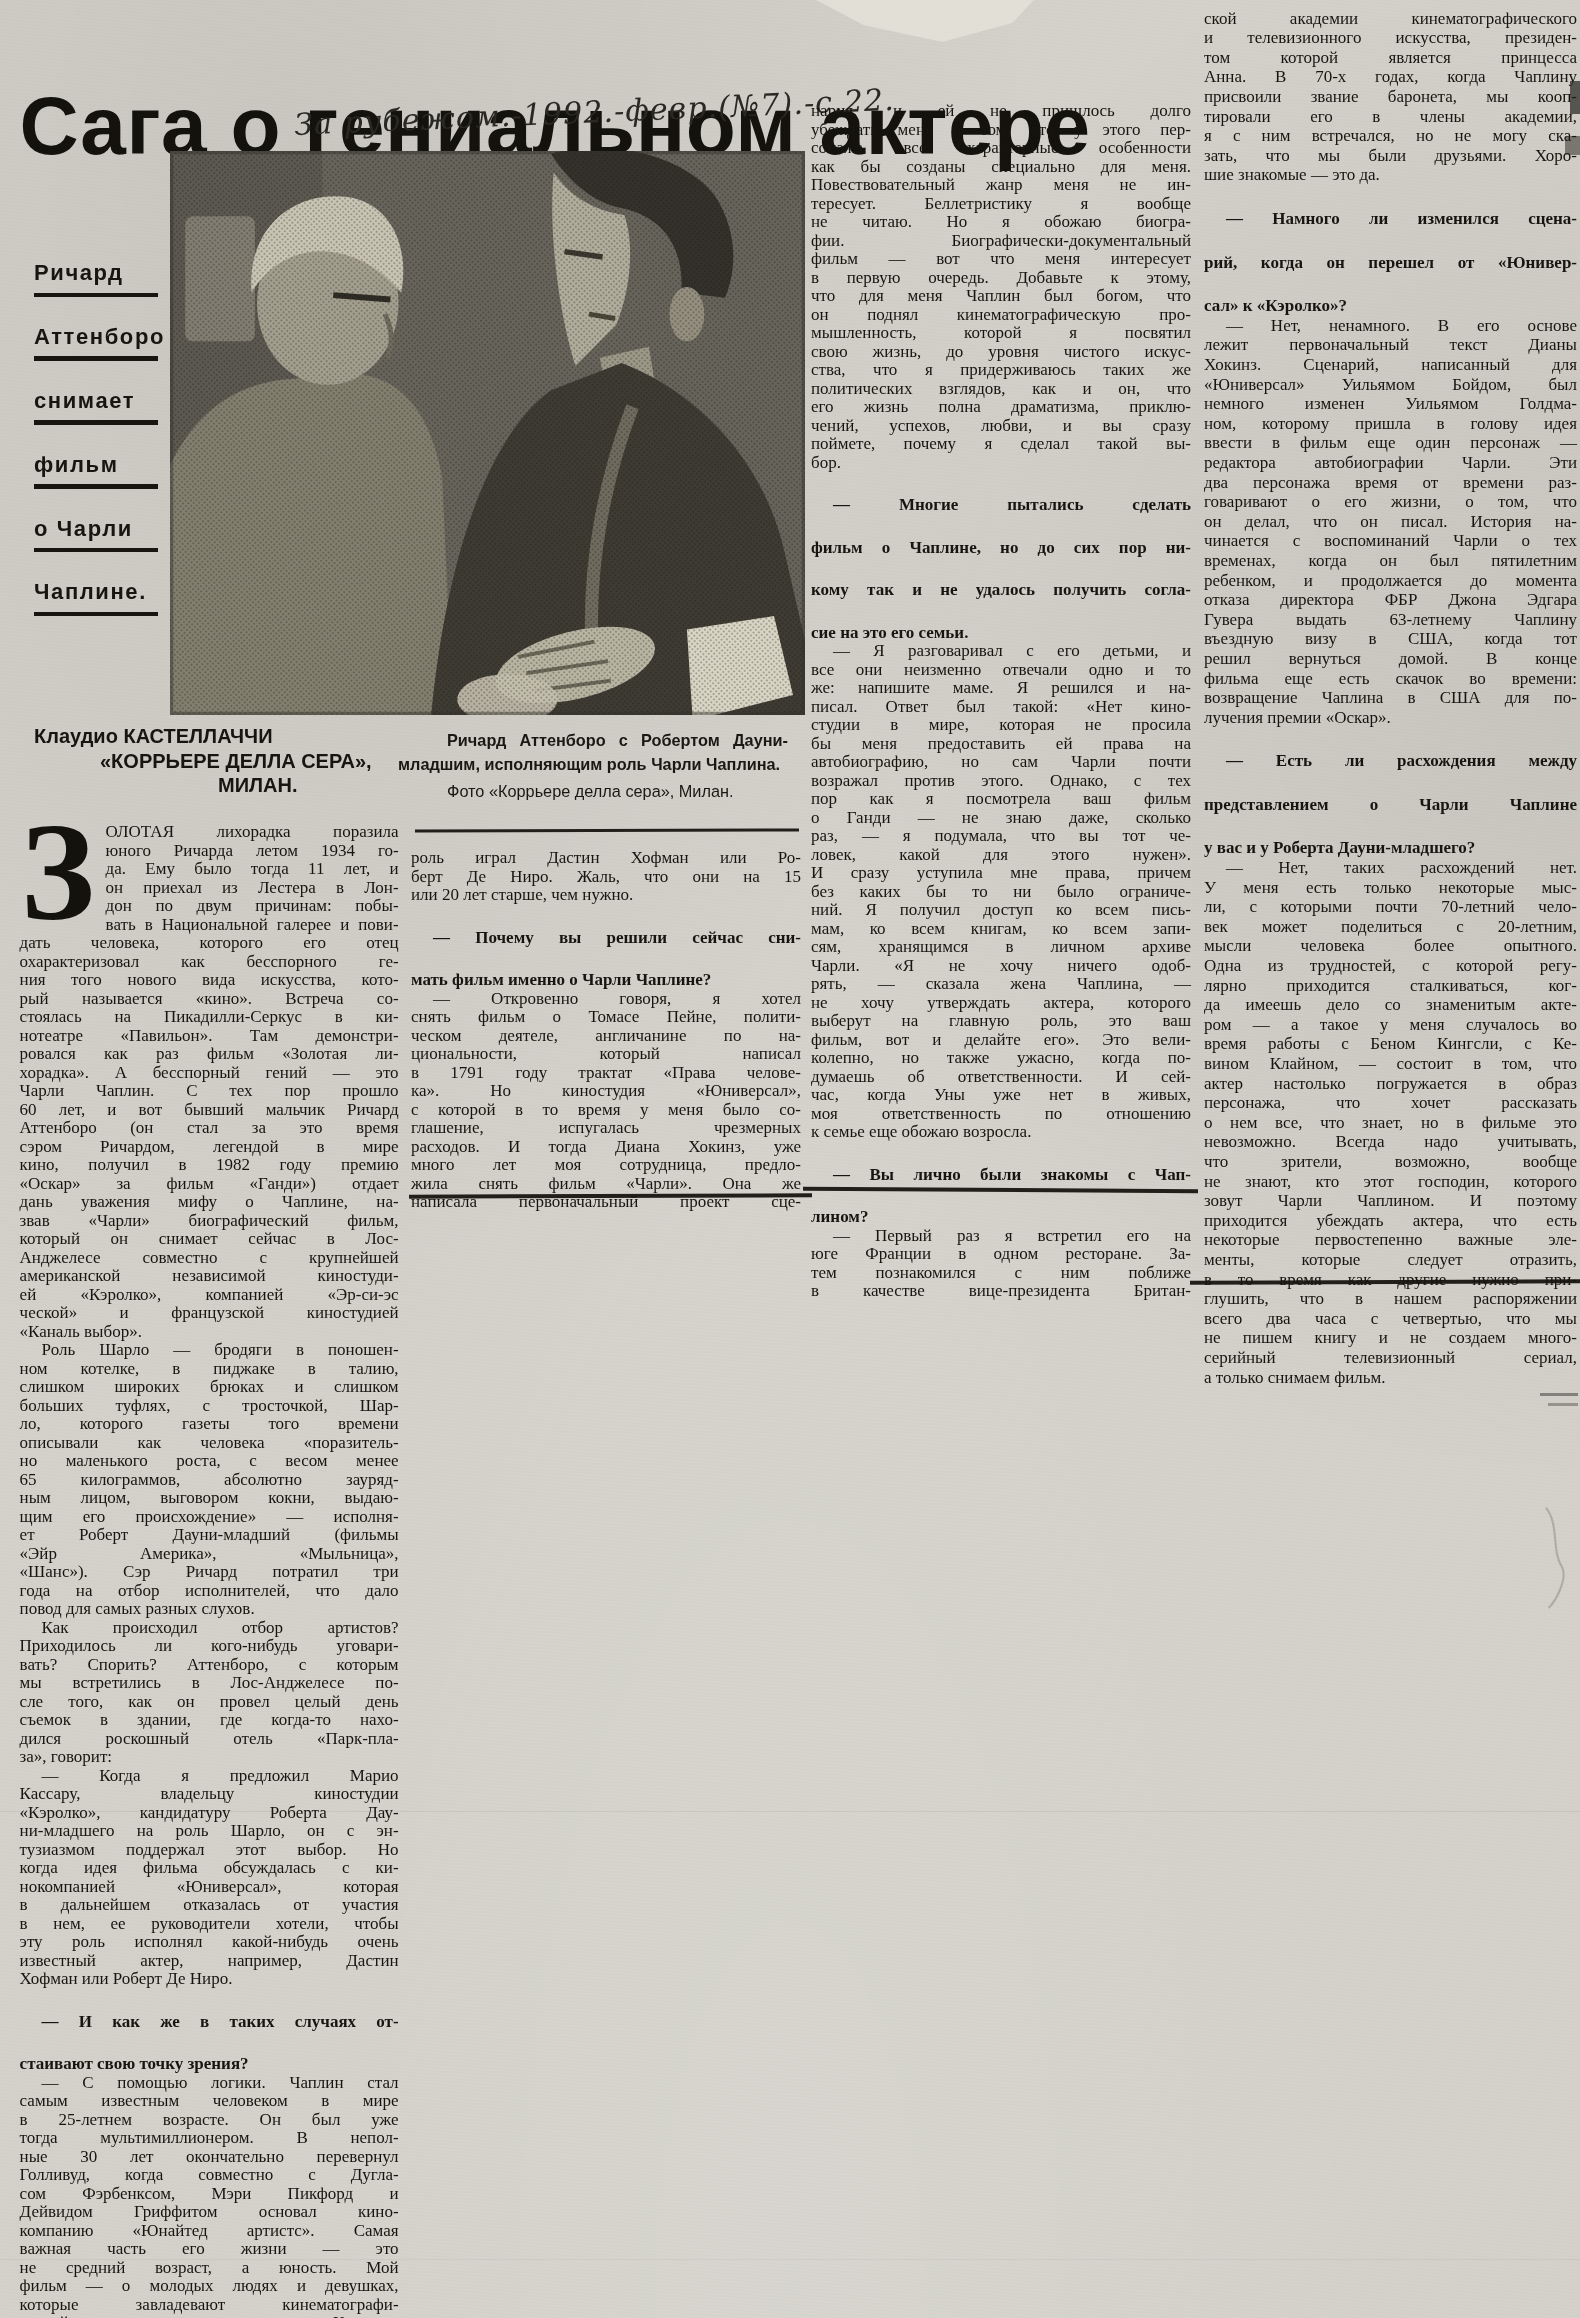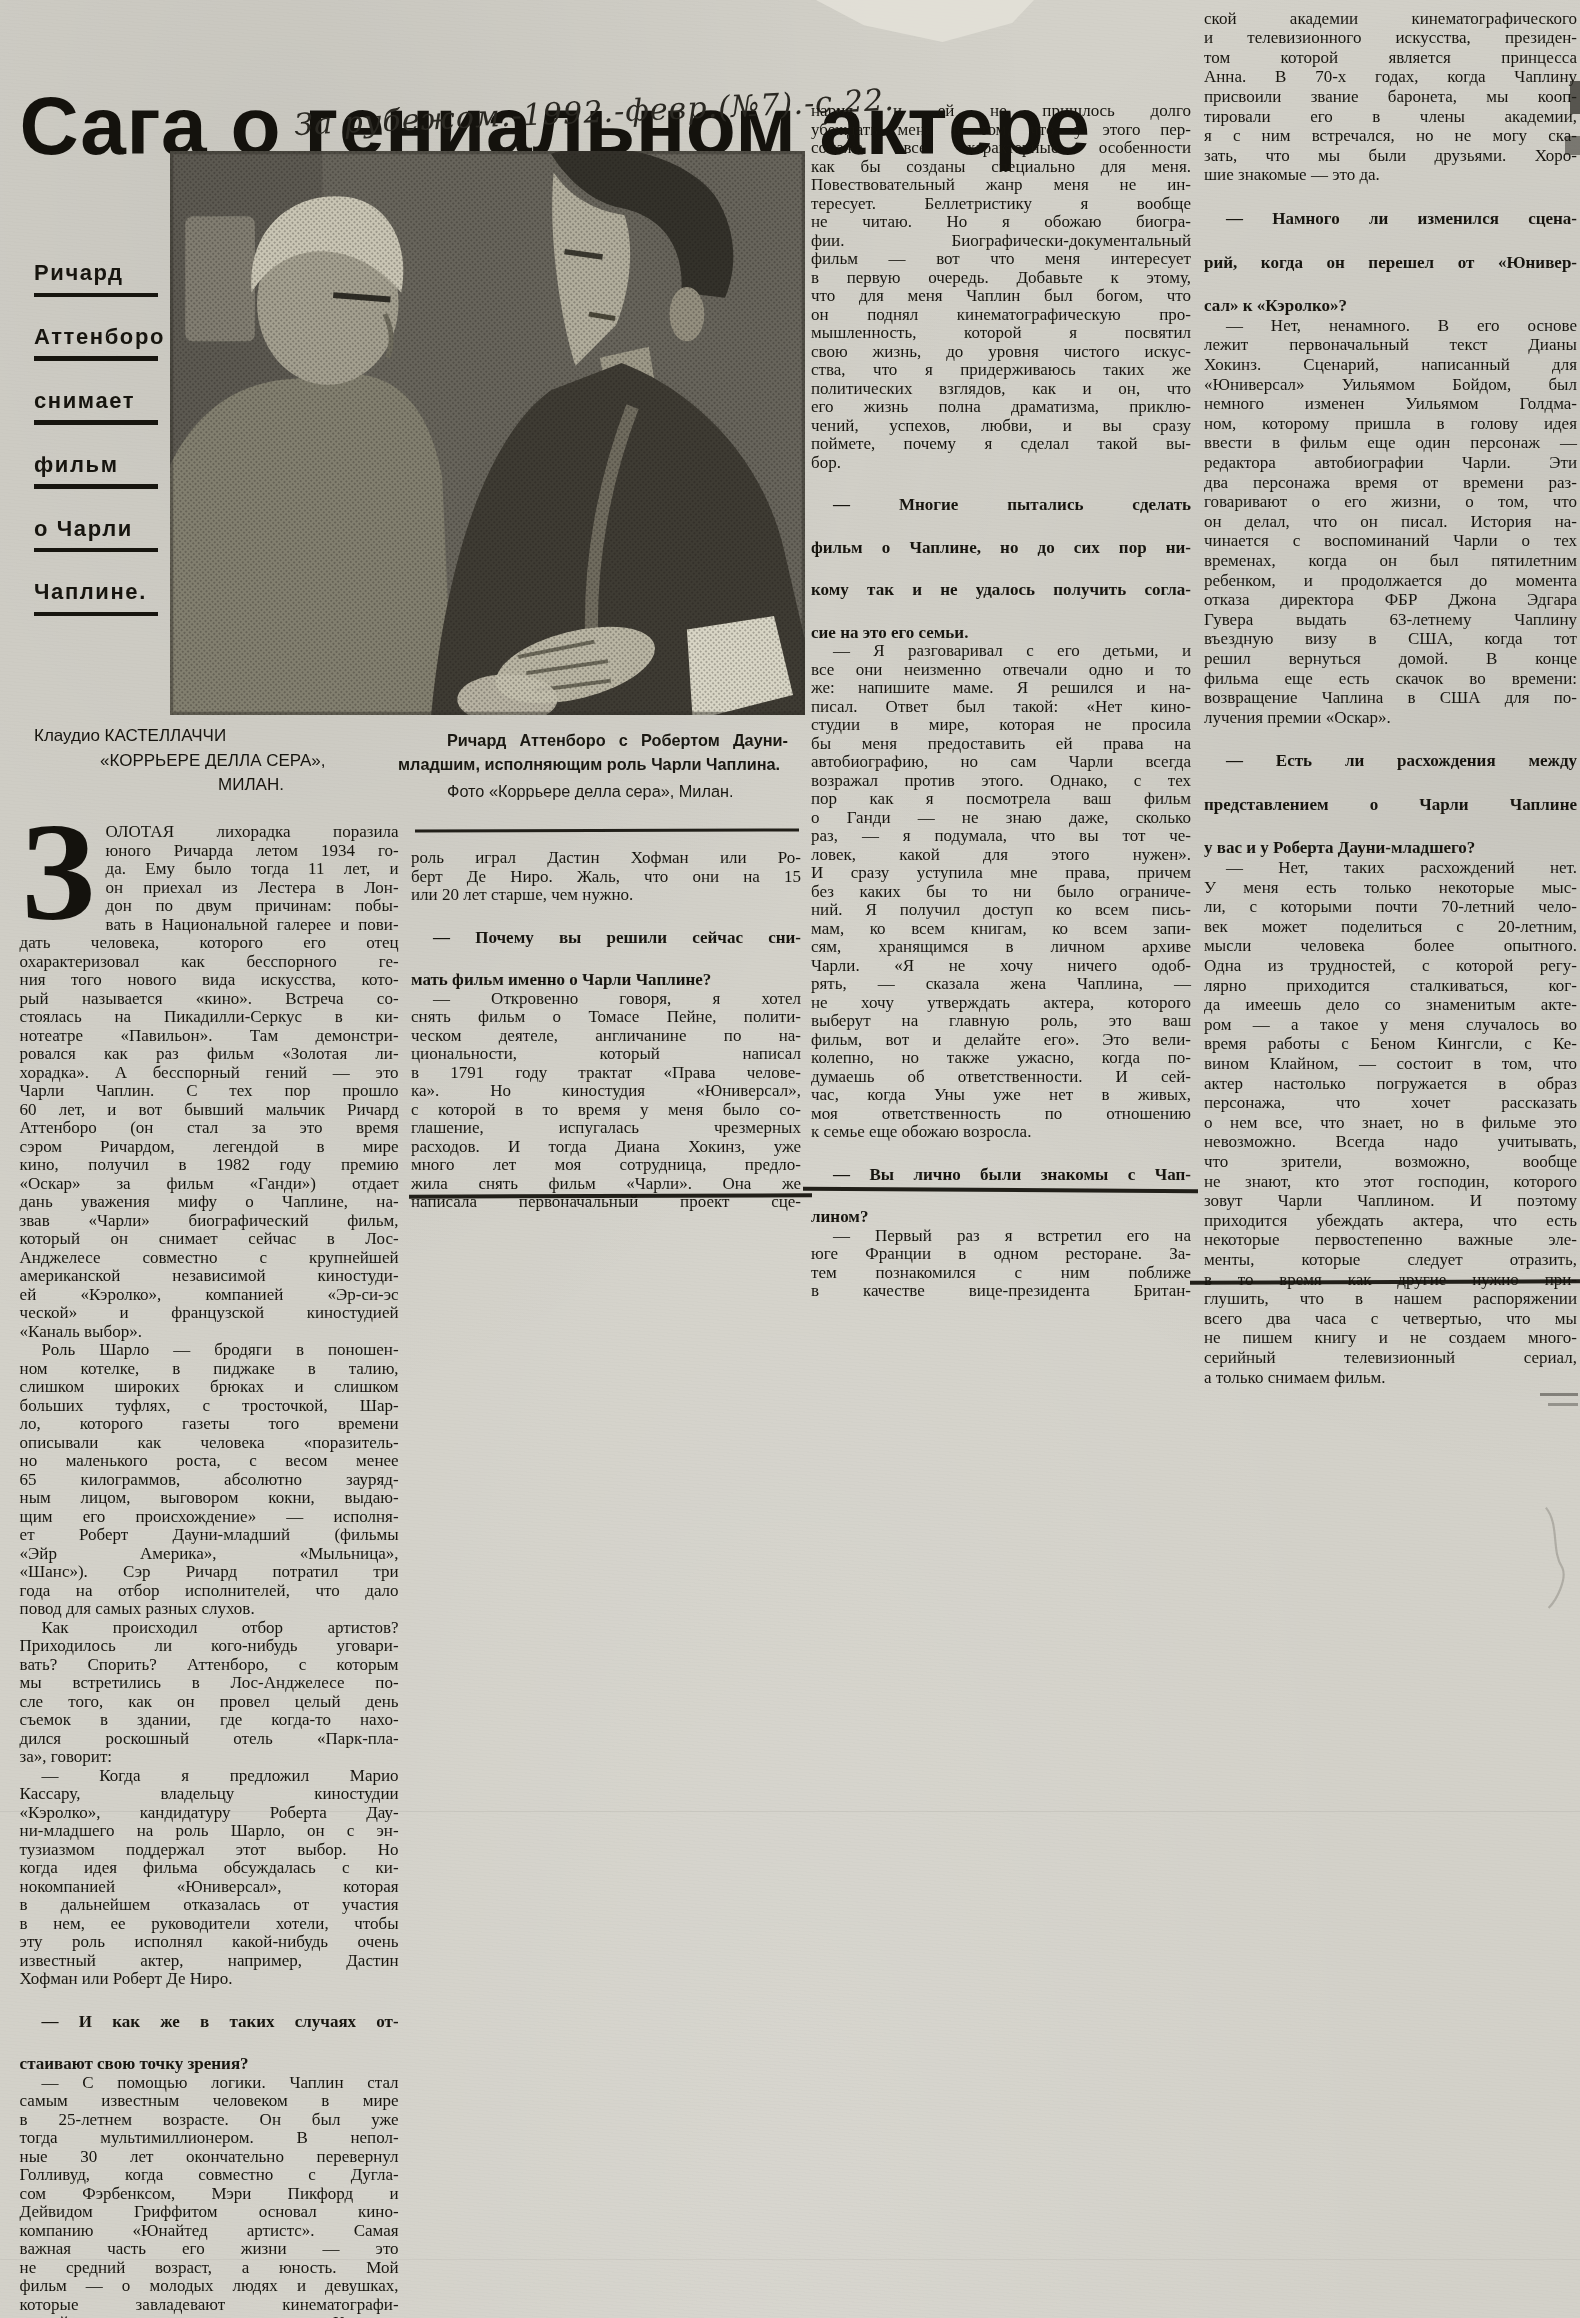--- a/index.html
+++ b/index.html
@@ -33,21 +33,21 @@
     clip-path:polygon(0 0,100% 0,90% 55%,58% 100%,22% 60%);
   }
   .sidebar{position:absolute;left:34px;top:260px;width:126px;}
   .sidebar-item{margin-bottom:27px;}
   .sidebar-word{
     font-family:"Liberation Sans", sans-serif;font-weight:bold;
     font-size:22px;letter-spacing:1.6px;color:#17150f;white-space:nowrap;
   }
   .sidebar-rule{width:124px;height:4.4px;background:#17150f;margin-top:6.5px;}
   .byline{position:absolute;left:34px;top:724px;width:348px;
-    font-family:"Liberation Sans", sans-serif;font-weight:normal;font-size:17px;
+    font-family:"Liberation Sans", sans-serif;font-weight:bold;font-size:20px;
     line-height:24.5px;color:#17150f;white-space:nowrap;}
   .byline .l2{margin-left:66px;}
   .byline .l3{margin-left:184px;}
   .photo{position:absolute;left:170px;top:151px;width:635px;height:564px;background:#5e5b53;}
   .photo svg{display:block;width:100%;height:100%;}
   .caption{position:absolute;left:398px;top:728px;width:390px;
     font-family:"Liberation Sans", sans-serif;font-size:16.3px;line-height:24px;
     color:#1a1812;}
   .caption .cap-main{font-weight:bold;text-indent:49px;text-align:justify;margin:0;}
   .caption .cap-credit{font-weight:normal;text-indent:49px;margin:3.3px 0 0 0;}
@@ -285,21 +285,21 @@
     <div class="line bold indent">— Многие пытались сделать</div>
     <div class="line bold">фильм о Чаплине, но до сих пор ни-</div>
     <div class="line bold">кому так и не удалось получить согла-</div>
     <div class="line bold end">сие на это его семьи.</div>
     <div class="line indent">— Я разговаривал с его детьми, и</div>
     <div class="line">все они неизменно отвечали одно и то</div>
     <div class="line">же: напишите маме. Я решился и на-</div>
     <div class="line">писал. Ответ был такой: «Нет кино-</div>
     <div class="line">студии в мире, которая не просила</div>
     <div class="line">бы меня предоставить ей права на</div>
-    <div class="line">автобиографию, но сам Чарли всегда</div>
+    <div class="line">автобиографию, но сам Чарли почти</div>
     <div class="line">возражал против этого. Однако, с тех</div>
     <div class="line">пор как я посмотрела ваш фильм</div>
     <div class="line">о Ганди — не знаю даже, сколько</div>
     <div class="line">раз, — я подумала, что вы тот че-</div>
     <div class="line">ловек, какой для этого нужен».</div>
     <div class="line">И сразу уступила мне права, причем</div>
     <div class="line">без каких бы то ни было ограниче-</div>
     <div class="line">ний. Я получил доступ ко всем пись-</div>
     <div class="line">мам, ко всем книгам, ко всем запи-</div>
     <div class="line">сям, хранящимся в личном архиве</div>

